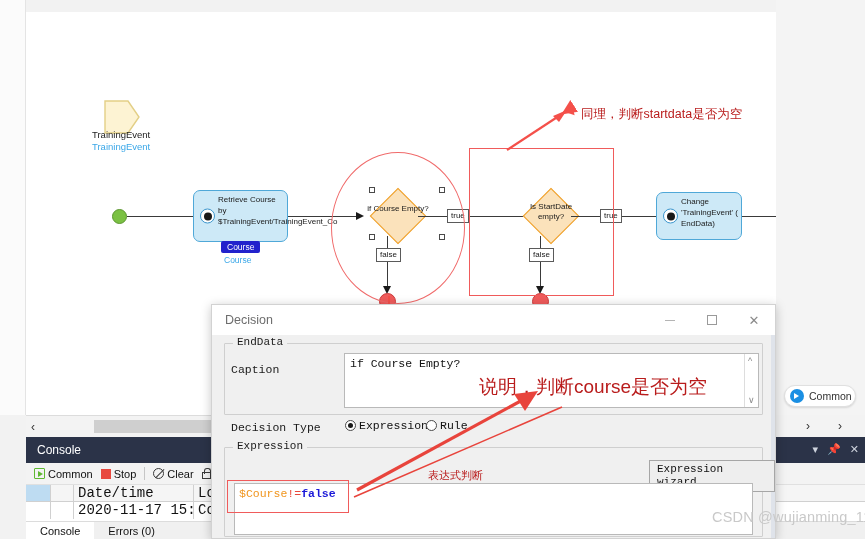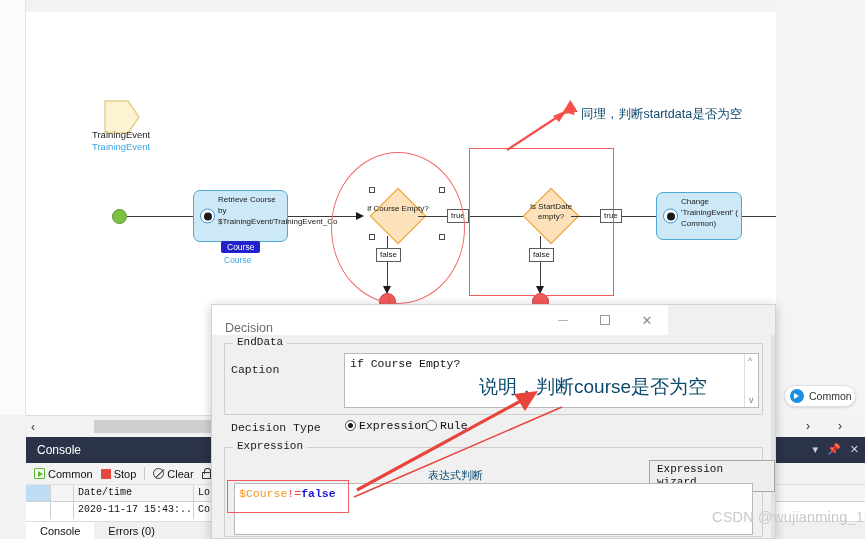--- a/index.html
+++ b/index.html
@@ -105,21 +105,21 @@
 
   
   .anno-ellipse {
     position: absolute; border: 1.4px solid #f06a6a; border-radius: 50%;
     background: transparent;
   }
   .anno-rect {
     position: absolute; border: 1.4px solid #f05b5b; background: transparent;
   }
   .anno-text {
-    position: absolute; color: #0c4a6e; font-size: 12.5px; white-space: nowrap;
+    position: absolute; color: #b91c1c; font-size: 12.5px; white-space: nowrap;
   }
 
   
   .offline-pill {
     position: absolute; left: 784px; top: 385px; width: 72px; height: 22px;
     background: #ffffff; border-radius: 11px; border: 1px solid #e0e0e0;
     display: flex; align-items: center; box-shadow: 0 1px 2px rgba(0,0,0,.12);
   }
   .offline-pill .dot {
     width: 14px; height: 14px; border-radius: 50%; background: #1a8fe3;
@@ -204,21 +204,21 @@
   .tb-sep { width: 1px; height: 13px; background: #c6c6c6; margin-left: 8px; }
 
   .console-table {
     position: absolute; left: 0; top: 48px; width: 839px; height: 36px;
   }
   .ct-head {
     display: flex; height: 17px; background: #f5f5f5;
     border-bottom: 1px solid #d0d0d0;
   }
   .ct-head div, .ct-row div {
-    border-right: 1px solid #d0d0d0; font-size: 10px;
+    border-right: 1px solid #d0d0d0; font-size: 14px;
     font-family: "Liberation Mono", monospace;
     color: #111; padding-left: 4px; line-height: 16px;
     overflow: hidden; white-space: nowrap;
   }
   .ct-head .c0 { width: 25px; background: #bedcf2; padding: 0; }
   .ct-head .c1 { width: 23px; }
   .ct-head .c2 { width: 120px; }
   .ct-head .c3 { width: 80px; }
   .ct-head .c4 { width: 591px; border-right: none; }
   .ct-row { display: flex; height: 17px; background: #ffffff; }
@@ -238,22 +238,22 @@
   }
   .console-tabs .tab.active { background: #ffffff; }
 
   
   .dialog {
     position: absolute; left: 211px; top: 304px; width: 565px; height: 235px;
     background: #f0f0f0; border: 1px solid #d2d2d2;
     box-shadow: 0 2px 10px rgba(0,0,0,.22);
   }
   .dlg-title {
-    position: absolute; left: 0; top: 0; width: 456px; height: 30px;
-    background: #ffffff; display: flex; align-items: flex-end;
+    position: absolute; left: 0; top: 0; width: 563px; height: 30px;
+    background: #ffffff; display: flex; align-items: center;
   }
   .dlg-title .t { font-size: 12.5px; color: #6d6d6d; margin-left: 13px; }
   .dlg-btns { position: absolute; right: 0; top: 0; height: 30px; display: flex; }
   .dlg-btn {
     width: 42px; height: 30px; display: flex; align-items: center;
     justify-content: center; color: #8a8a8a; font-size: 13px;
   }
   .dlg-btn .min { width: 10px; height: 1px; background: #b4b4b4; }
   .dlg-btn .max { width: 10px; height: 10px; border: 1px solid #9a9a9a; }
 
@@ -387,21 +387,21 @@
     <div class="vline" style="left:514px; top:224px; height:56px;"></div>
     <div class="lbl-box" style="left:503px; top:236px;">false</div>
     <div class="arrow-d" style="left:510px; top:274px;"></div>
     <div class="end-circle" style="left:506px; top:281px;"></div>
 
     <div class="hline" style="left:597px; top:204px; width:40px;"></div>
     <div class="arrow-r" style="left:634px; top:200px;"></div>
 
     <div class="activity" style="left:630px; top:180px; width:86px; height:48px;">
       <div class="act-icon"></div>
-      <div class="act-text">Change 'TrainingEvent' ( Common)</div>
+      <div class="act-text">Change 'TrainingEvent' ( EndData)</div>
     </div>
 
     <div class="hline" style="left:716px; top:204px; width:64px;"></div>
     <div class="arrow-r" style="left:770px; top:200px;"></div>
     <div class="end-circle" style="left:783px; top:196px;"></div>
   </div>
 
   <div class="canvas-right-strip"></div>
 
   <div class="anno-ellipse" style="left:331px; top:152px; width:134px; height:152px;"></div>

